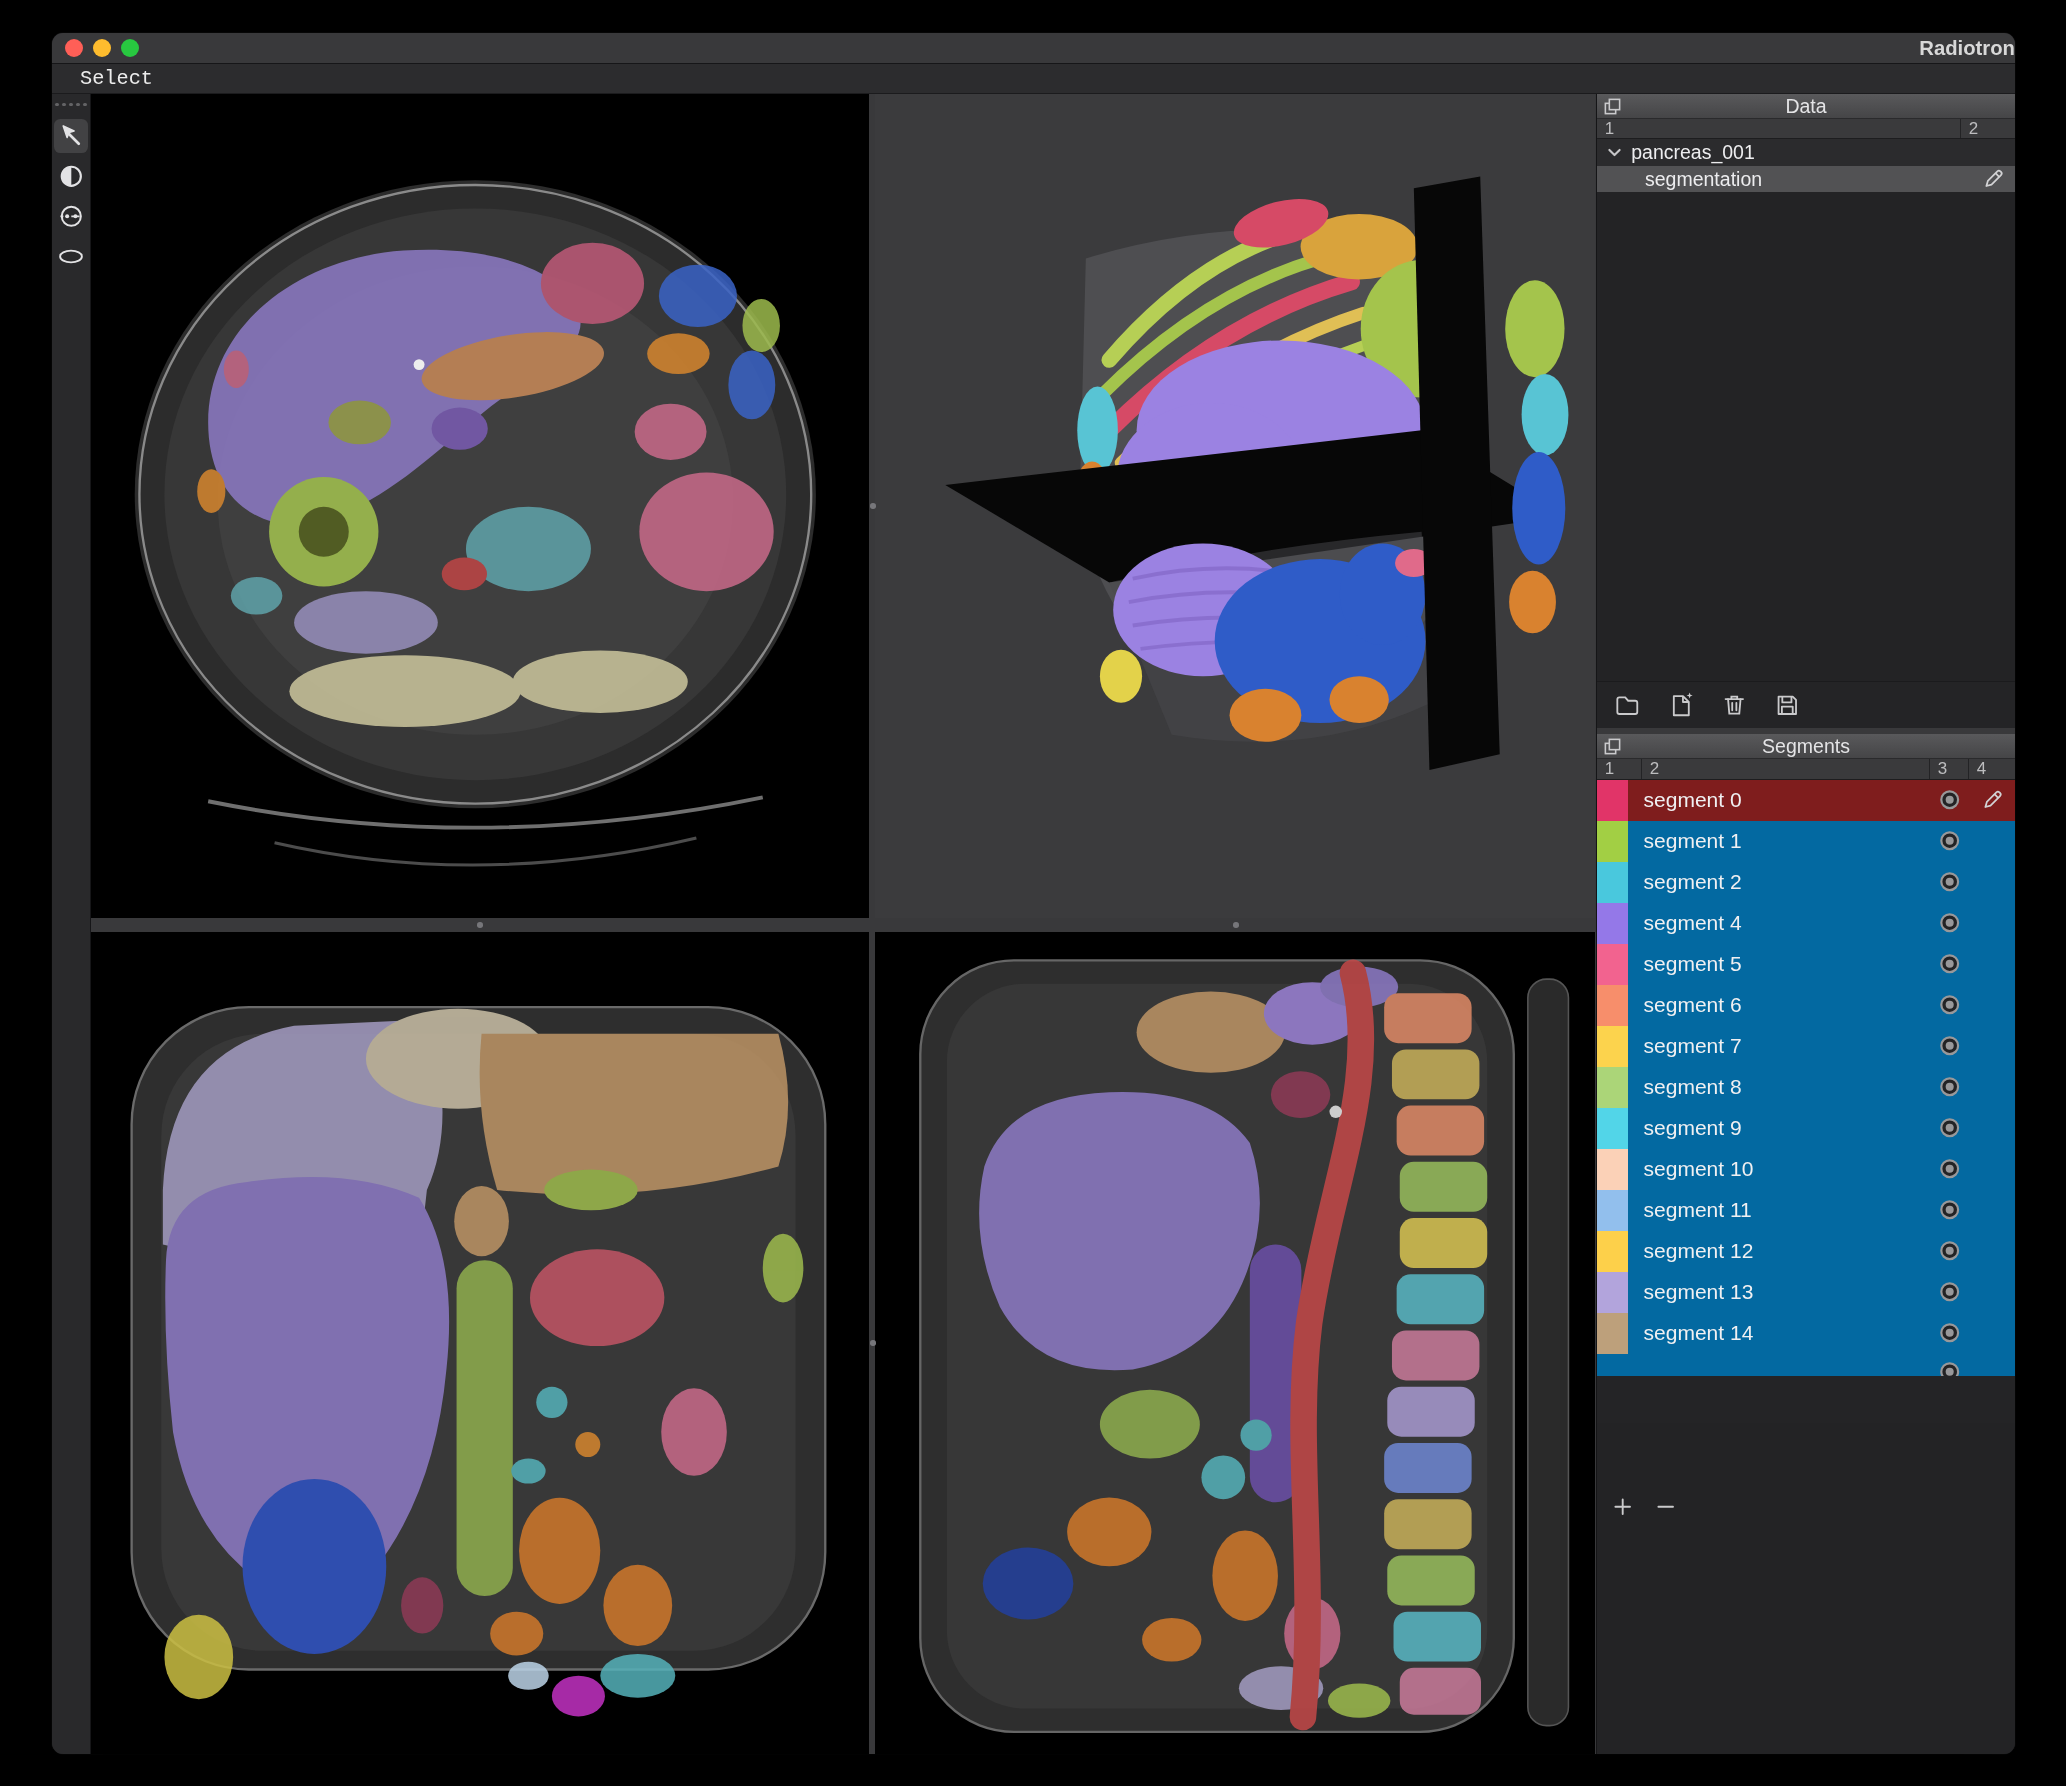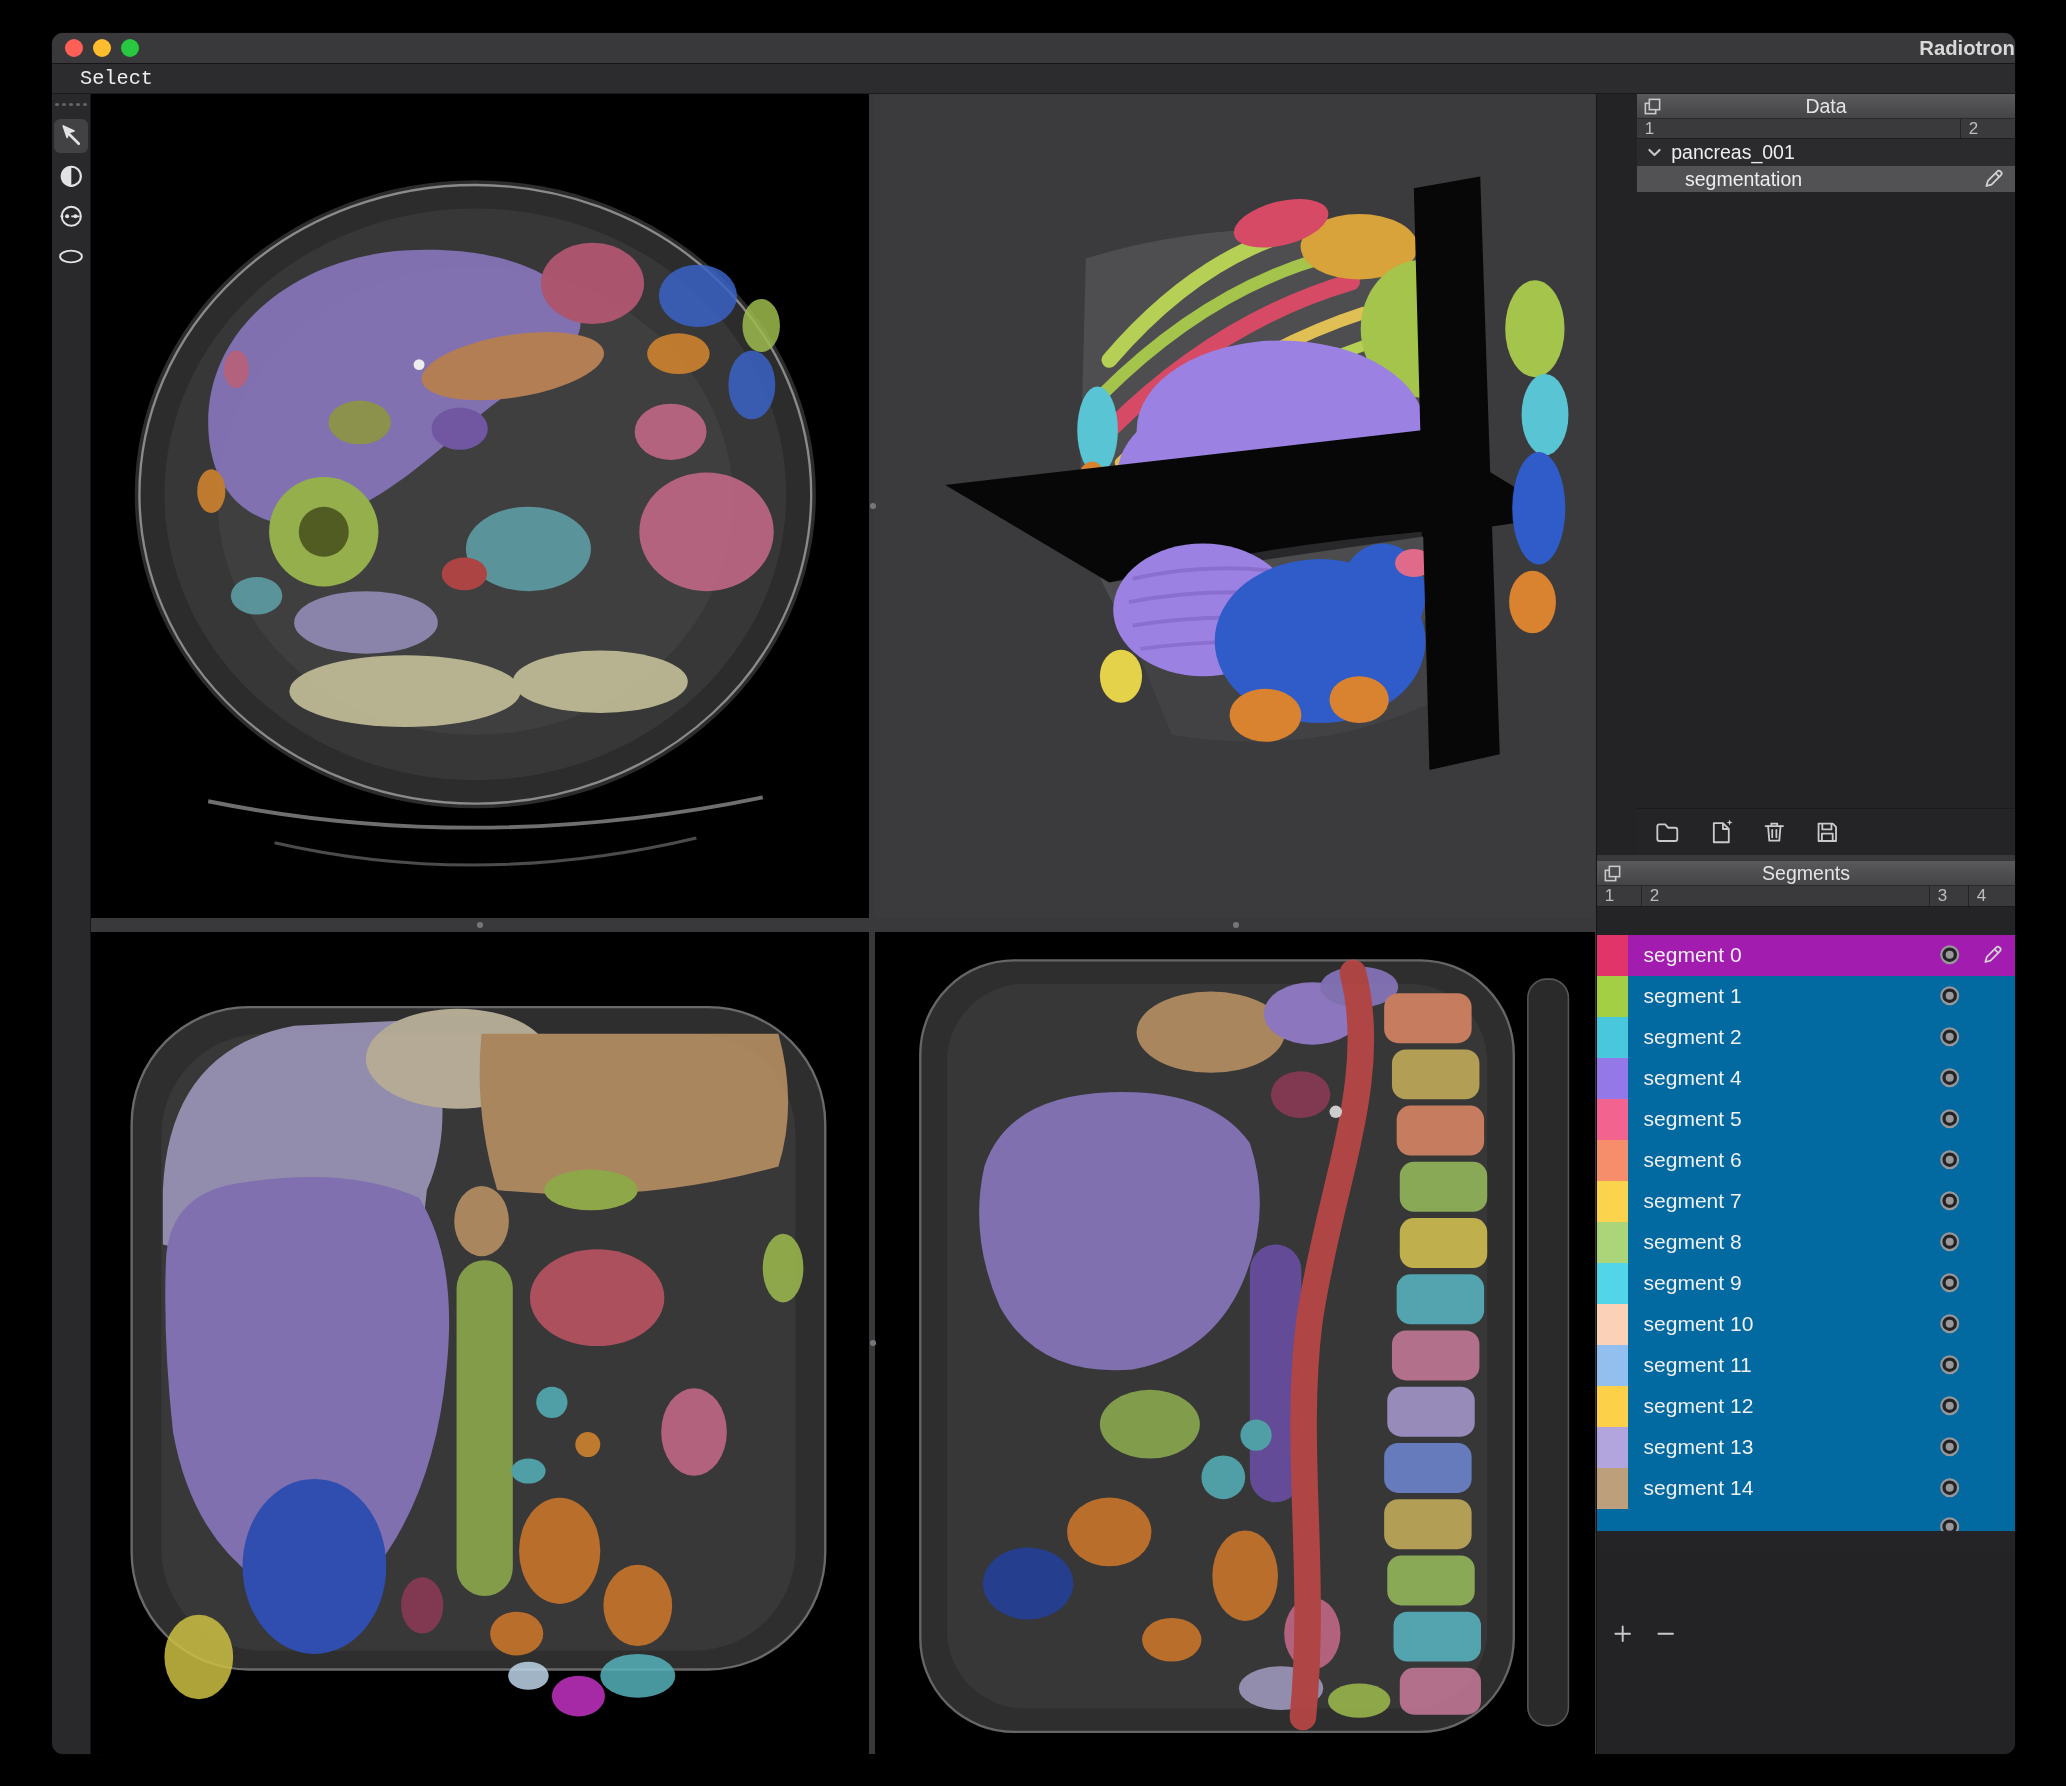--- a/index.html
+++ b/index.html
@@ -36,21 +36,21 @@
                column-gap:6.3px; row-gap:14px; }
   .viewport { background:#000; overflow:hidden; }
   .viewport svg { display:block; width:100%; height:100%; }
   .viewport.v3d { background:#3b3b3d; }
   .split-dot { position:absolute; width:5.5px; height:5.5px; border-radius:50%; background:#76767a; }
 
   
   .right-panel { width:419px; background:#232325; border-left:1.6px solid #151517;
                  display:flex; flex-direction:column; }
   .panel { display:flex; flex-direction:column; }
-  .data-panel { height:761px;padding-left:40px; }
+  .data-panel { height:634px; }
   .panel-divider { height:6.3px; background:#39393b; }
   .segments-panel { height:792px; }
 
   .panel-header { height:25px; flex:none; background:linear-gradient(180deg,#59595b,#454547);
                   border-bottom:0.8px solid #2a2a2c; display:flex; align-items:center; position:relative; }
   .panel-title { width:100%; text-align:center; font-size:19.5px; font-weight:500; color:#e4e4e6; }
   .float-btn { position:absolute; left:6.3px; top:3.1px; width:19px; height:19px; }
 
   .col-header { height:20.3px; flex:none; background:#3a3a3c; border-bottom:0.8px solid #1d1d1f;
                 display:flex; align-items:stretch; font-size:17px; color:#bdbdbf; }
@@ -64,21 +64,21 @@
   .tree-row.child { background:#525254; padding-left:48px; }
   .row-edit { margin-left:auto; margin-right:9.4px; display:flex; }
 
   .panel-spacer { flex:1; }
   .panel-toolbar { height:47px; flex:none; display:flex; align-items:center; gap:23.4px;
                    padding-left:15.6px; background:#242426; border-top:0.8px solid #1b1b1d; }
   .tb-btn { width:30px; height:30px; display:flex; align-items:center; justify-content:center; }
 
   .seg-list { height:643px; flex:none; overflow:hidden; background:#242426; }
   .seg-row { height:41px; display:flex; align-items:center; background:#0369a1; }
-  .seg-row.selected { background:#a21caf;margin-top:28px; }
+  .seg-row.selected { background:#7f1d1d; }
   .swatch { width:31px; align-self:stretch; flex:none; }
   .seg-label { flex:1; padding-left:15.6px; font-size:21px; color:#f0f0f2; white-space:nowrap; }
   .seg-vis { width:41px; flex:none; display:flex; justify-content:center; }
   .seg-edit { width:45px; flex:none; display:flex; justify-content:center; }
   .seg-row.partial { height:22px; overflow:hidden; align-items:flex-start; }
   .seg-row.partial .seg-vis svg { margin-top:6.3px; }
 
   .seg-footer { height:39px; flex:none; display:flex; align-items:center; gap:9.4px;
                 padding-left:9.4px; background:#232325; }
   .foot-btn { width:33px; height:33px; display:flex; align-items:center; justify-content:center; }

